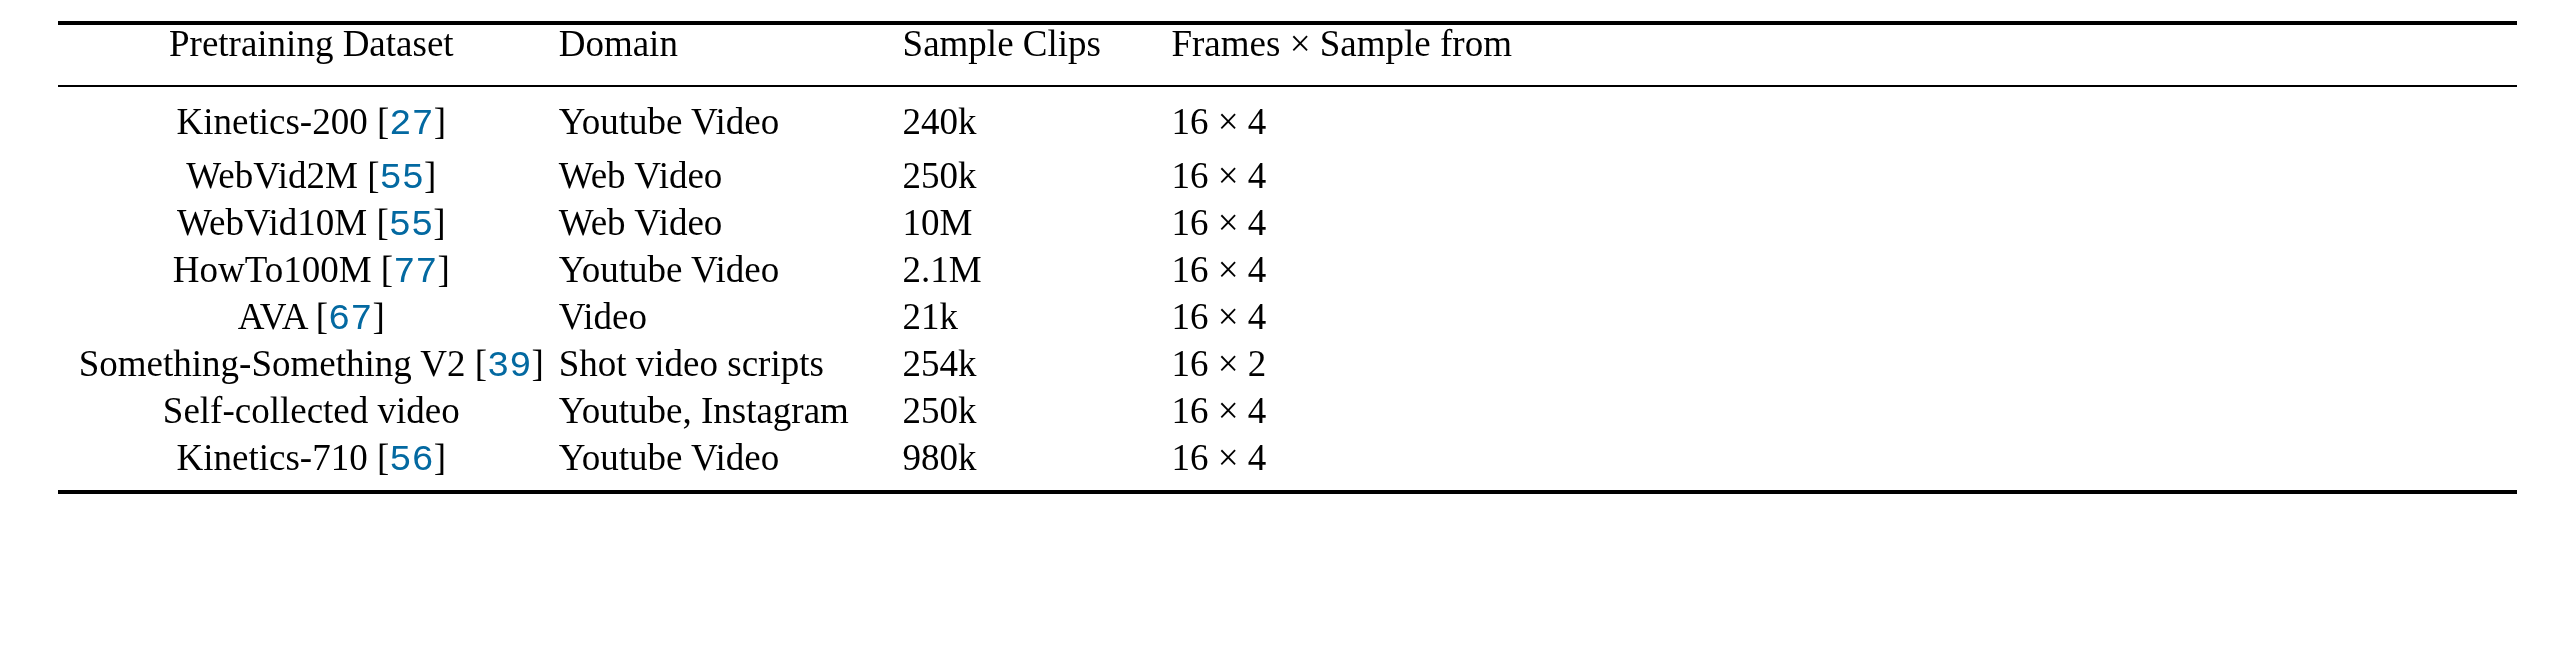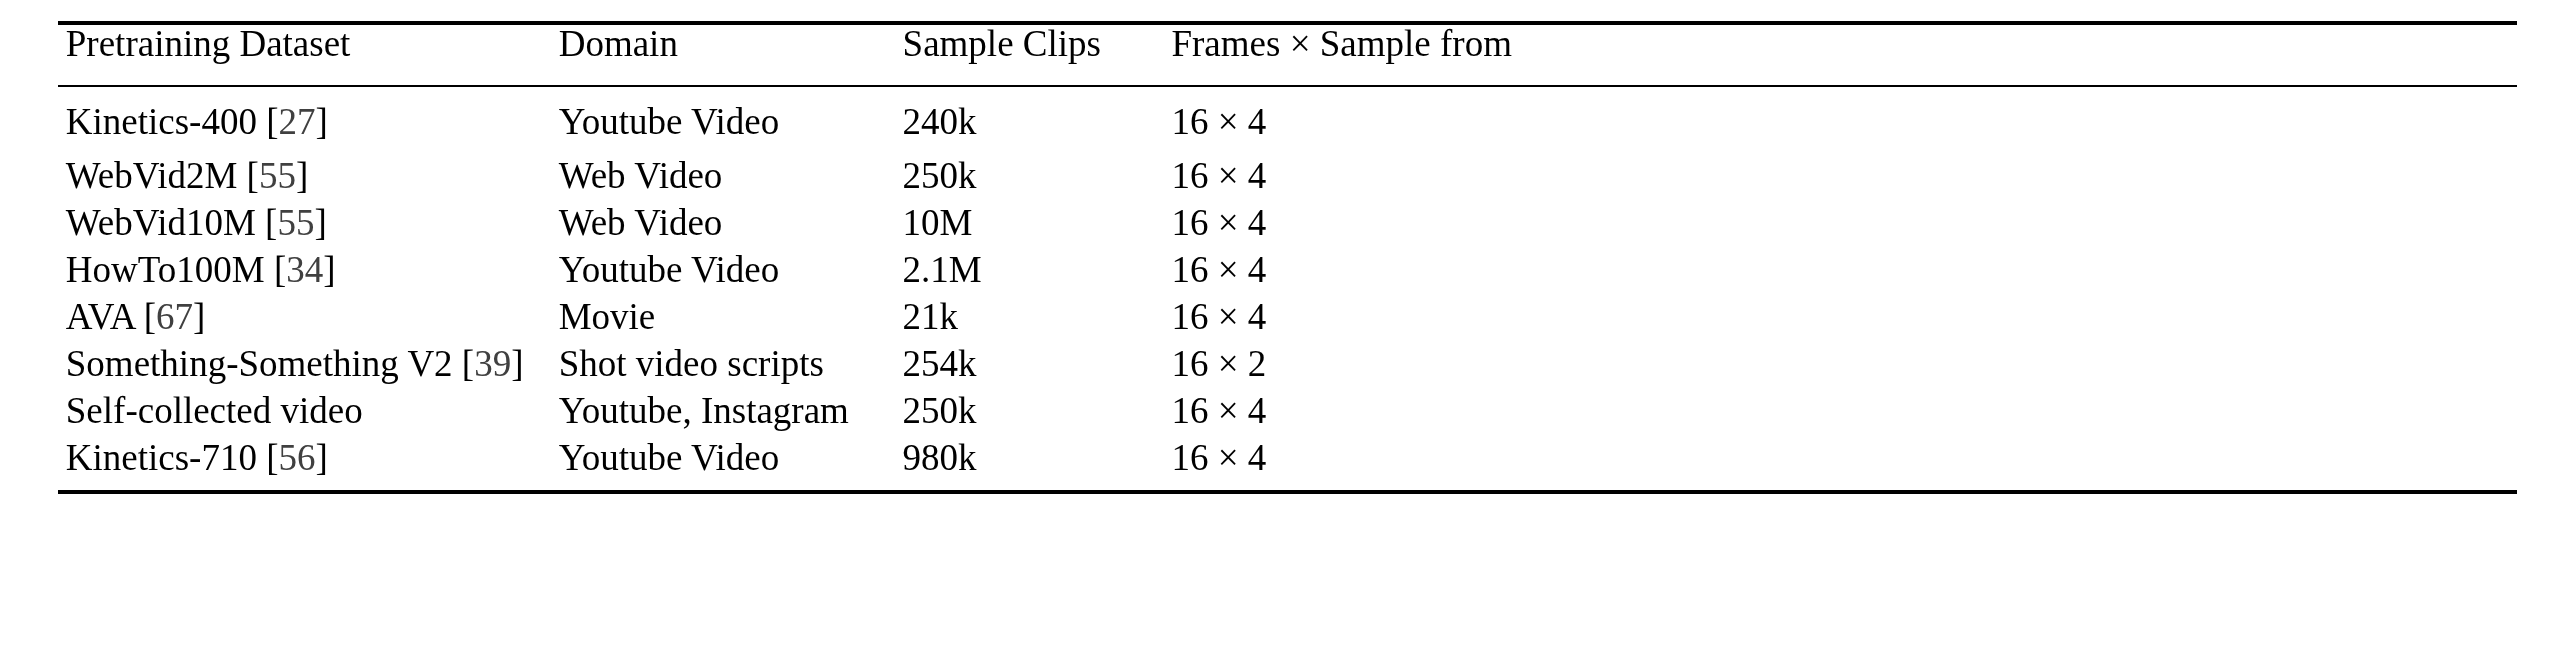--- a/index.html
+++ b/index.html
@@ -63,37 +63,38 @@
 
   tbody td {
     font-weight: normal;
     text-align: left;
     padding: 0;
     vertical-align: baseline;
     white-space: nowrap;
   }
 
   
-  .col-dataset { width: 491px; padding-left: 7.8px !important; }
+  .col-dataset { width: 491px; padding-left: 7.8px !important; text-align: center; }
   .col-domain  { width: 342px; padding-left: 1.9px !important; }
   .col-clips   { width: 267px; padding-left: 1.9px !important; }
   .col-frames  { width: auto;  padding-left: 1.9px !important; }
 
   .head-row th { height: 60px; }
   .head-row th > span { display: inline-block; }
 
   .body-row td { height: 47px; }
   tbody tr:first-child td { padding-top: 15.6px !important; height: 54px; }
   tbody tr:last-child  td { padding-bottom: 3.9px !important; margin-top: 31px; }
 
   .cite {
     color: #000000;
   }
   .cite .num {
-    color: #404040;
+    color: #0369a1;
+    font-family: Liberation Mono, monospace;
   }
 </style>
 </head>
 <body>
 
 <div class="table-wrap">
 
   <hr class="rule-top">
 
   <table class="booktabs">
@@ -114,50 +115,50 @@
       </tr>
     </thead>
   </table>
 
   <hr class="rule-mid">
 
   <table class="booktabs">
     <tbody>
 
       <tr class="body-row">
-        <td class="col-dataset"><span>Kinetics-400</span><span class="cite"> <span>[</span><span class="num">27</span><span>]</span></span></td>
+        <td class="col-dataset"><span>Kinetics-200</span><span class="cite"> <span>[</span><span class="num">27</span><span>]</span></span></td>
         <td class="col-domain">Youtube Video</td>
         <td class="col-clips">240k</td>
         <td class="col-frames">16 × 4</td>
       </tr>
 
       <tr class="body-row">
         <td class="col-dataset"><span>WebVid2M</span><span class="cite"> <span>[</span><span class="num">55</span><span>]</span></span></td>
         <td class="col-domain">Web Video</td>
         <td class="col-clips">250k</td>
         <td class="col-frames">16 × 4</td>
       </tr>
 
       <tr class="body-row">
         <td class="col-dataset"><span>WebVid10M</span><span class="cite"> <span>[</span><span class="num">55</span><span>]</span></span></td>
         <td class="col-domain">Web Video</td>
         <td class="col-clips">10M</td>
         <td class="col-frames">16 × 4</td>
       </tr>
 
       <tr class="body-row">
-        <td class="col-dataset"><span>HowTo100M</span><span class="cite"> <span>[</span><span class="num">34</span><span>]</span></span></td>
+        <td class="col-dataset"><span>HowTo100M</span><span class="cite"> <span>[</span><span class="num">77</span><span>]</span></span></td>
         <td class="col-domain">Youtube Video</td>
         <td class="col-clips">2.1M</td>
         <td class="col-frames">16 × 4</td>
       </tr>
 
       <tr class="body-row">
         <td class="col-dataset"><span>AVA</span><span class="cite"> <span>[</span><span class="num">67</span><span>]</span></span></td>
-        <td class="col-domain">Movie</td>
+        <td class="col-domain">Video</td>
         <td class="col-clips">21k</td>
         <td class="col-frames">16 × 4</td>
       </tr>
 
       <tr class="body-row">
         <td class="col-dataset"><span>Something-Something V2</span><span class="cite"> <span>[</span><span class="num">39</span><span>]</span></span></td>
         <td class="col-domain">Shot video scripts</td>
         <td class="col-clips">254k</td>
         <td class="col-frames">16 × 2</td>
       </tr>

